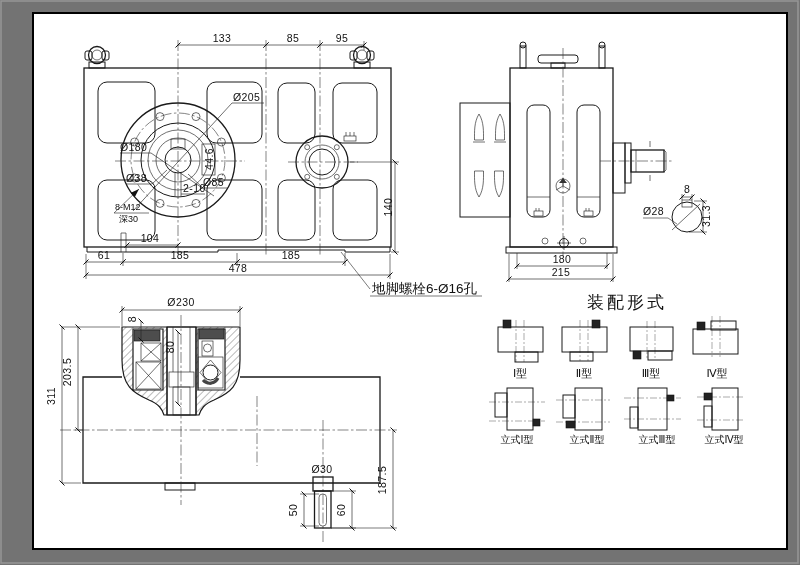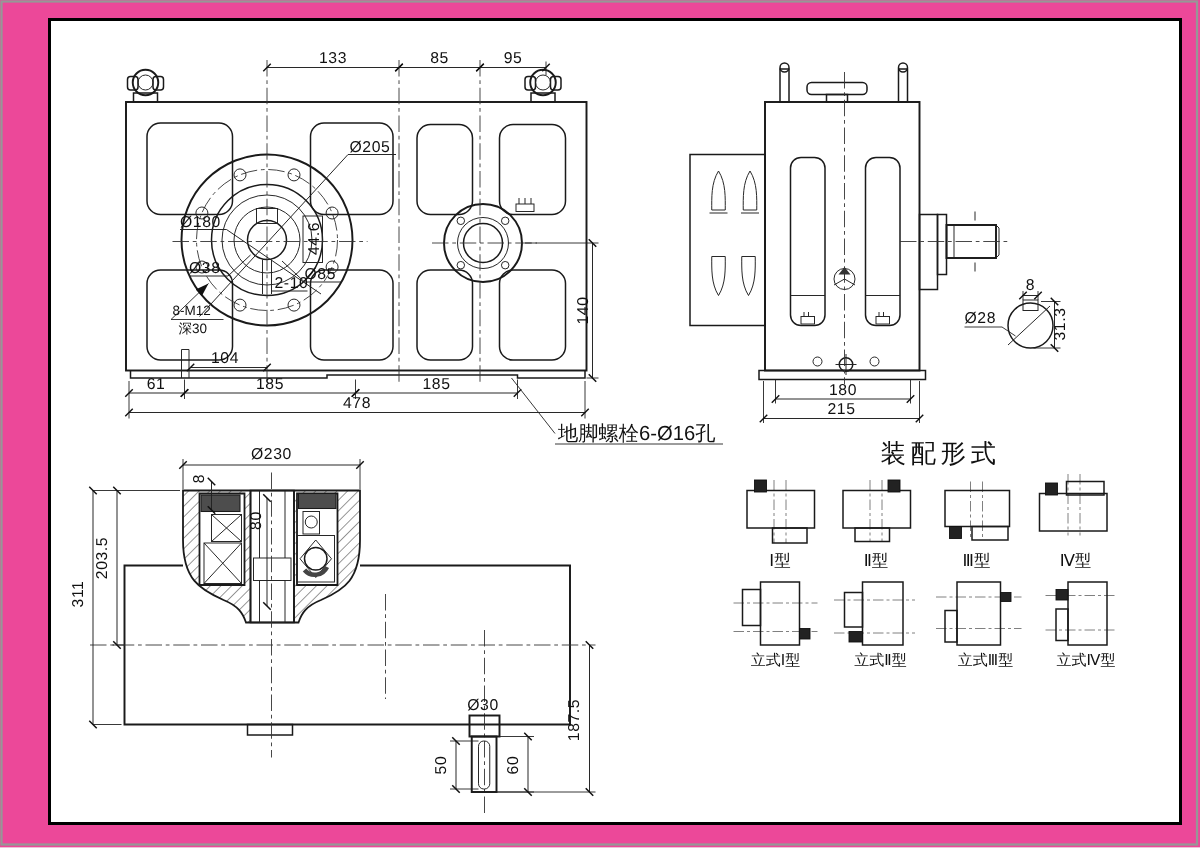--- a/index.html
+++ b/index.html
@@ -1,16 +1,16 @@
 <!DOCTYPE html>
 <html><head>
 <meta charset="utf-8">
 <style>
   html,body{margin:0;padding:0;background:#e8e8e8;}
-  .page{position:relative;width:800px;height:565px;background:#ec4899;overflow:hidden;
+  .page{position:relative;width:800px;height:565px;background:#737373;overflow:hidden;
         font-family:"Liberation Sans","DejaVu Sans",sans-serif;}
   svg{position:absolute;left:0;top:0;}
   
   .ol  {fill:none;stroke:#1a1a1a;stroke-width:1.3;}
   .ol2 {fill:none;stroke:#1a1a1a;stroke-width:1;}
   .thin{fill:none;stroke:#222;stroke-width:0.65;}
   .cl  {fill:none;stroke:#333;stroke-width:0.6;stroke-dasharray:11 2.5 2.5 2.5;}
   .cl2 {fill:none;stroke:#555;stroke-width:0.5;stroke-dasharray:7 2 2 2;}
   .dim {fill:none;stroke:#222;stroke-width:0.65;marker-start:url(#tk);marker-end:url(#tk);}
   .ext {fill:none;stroke:#222;stroke-width:0.6;}

